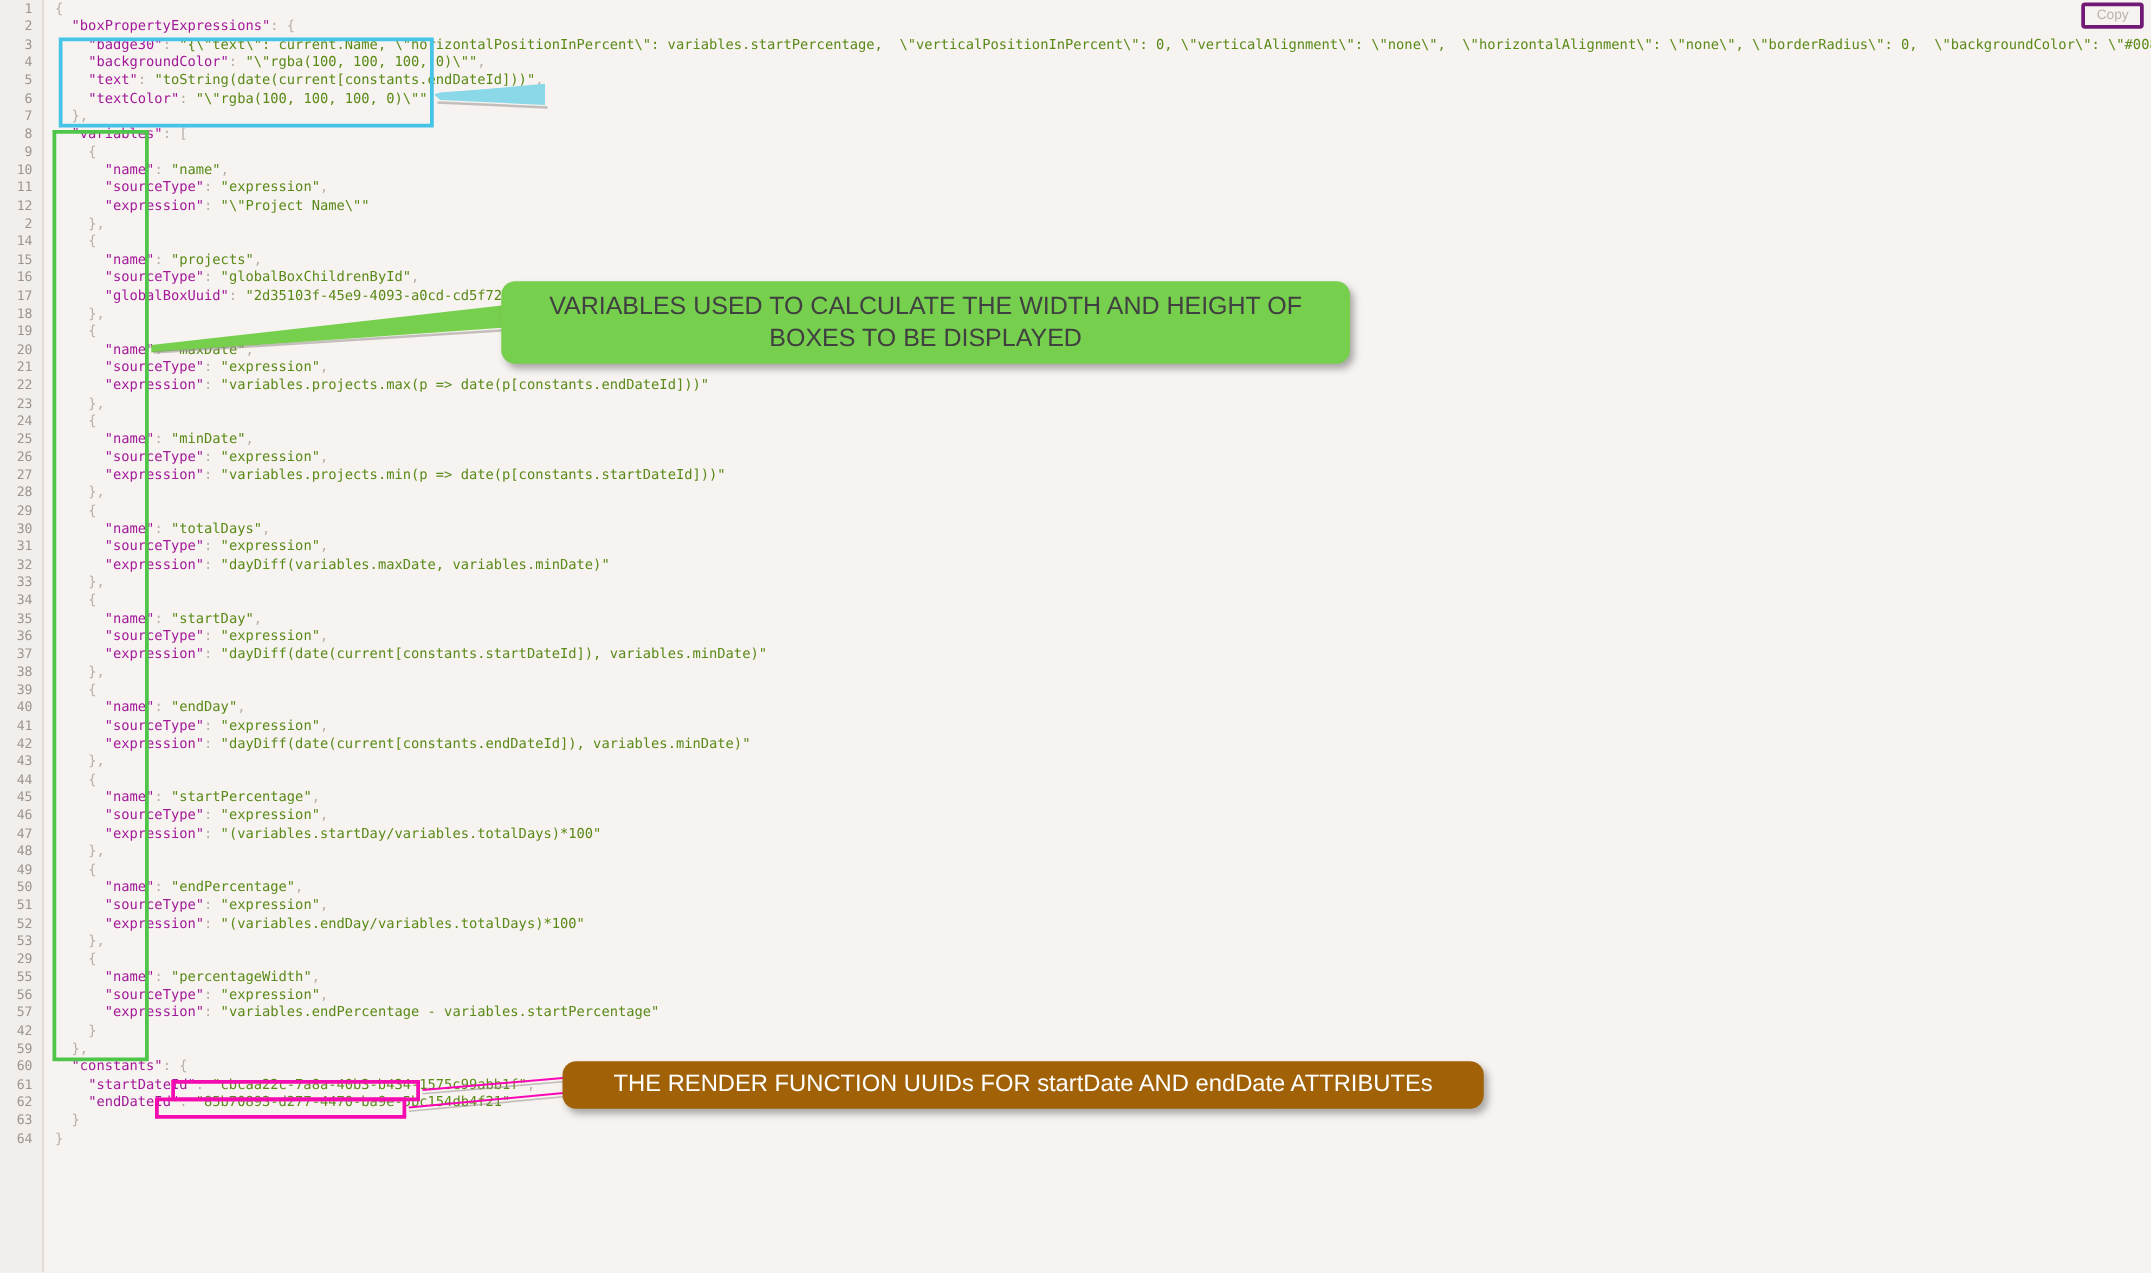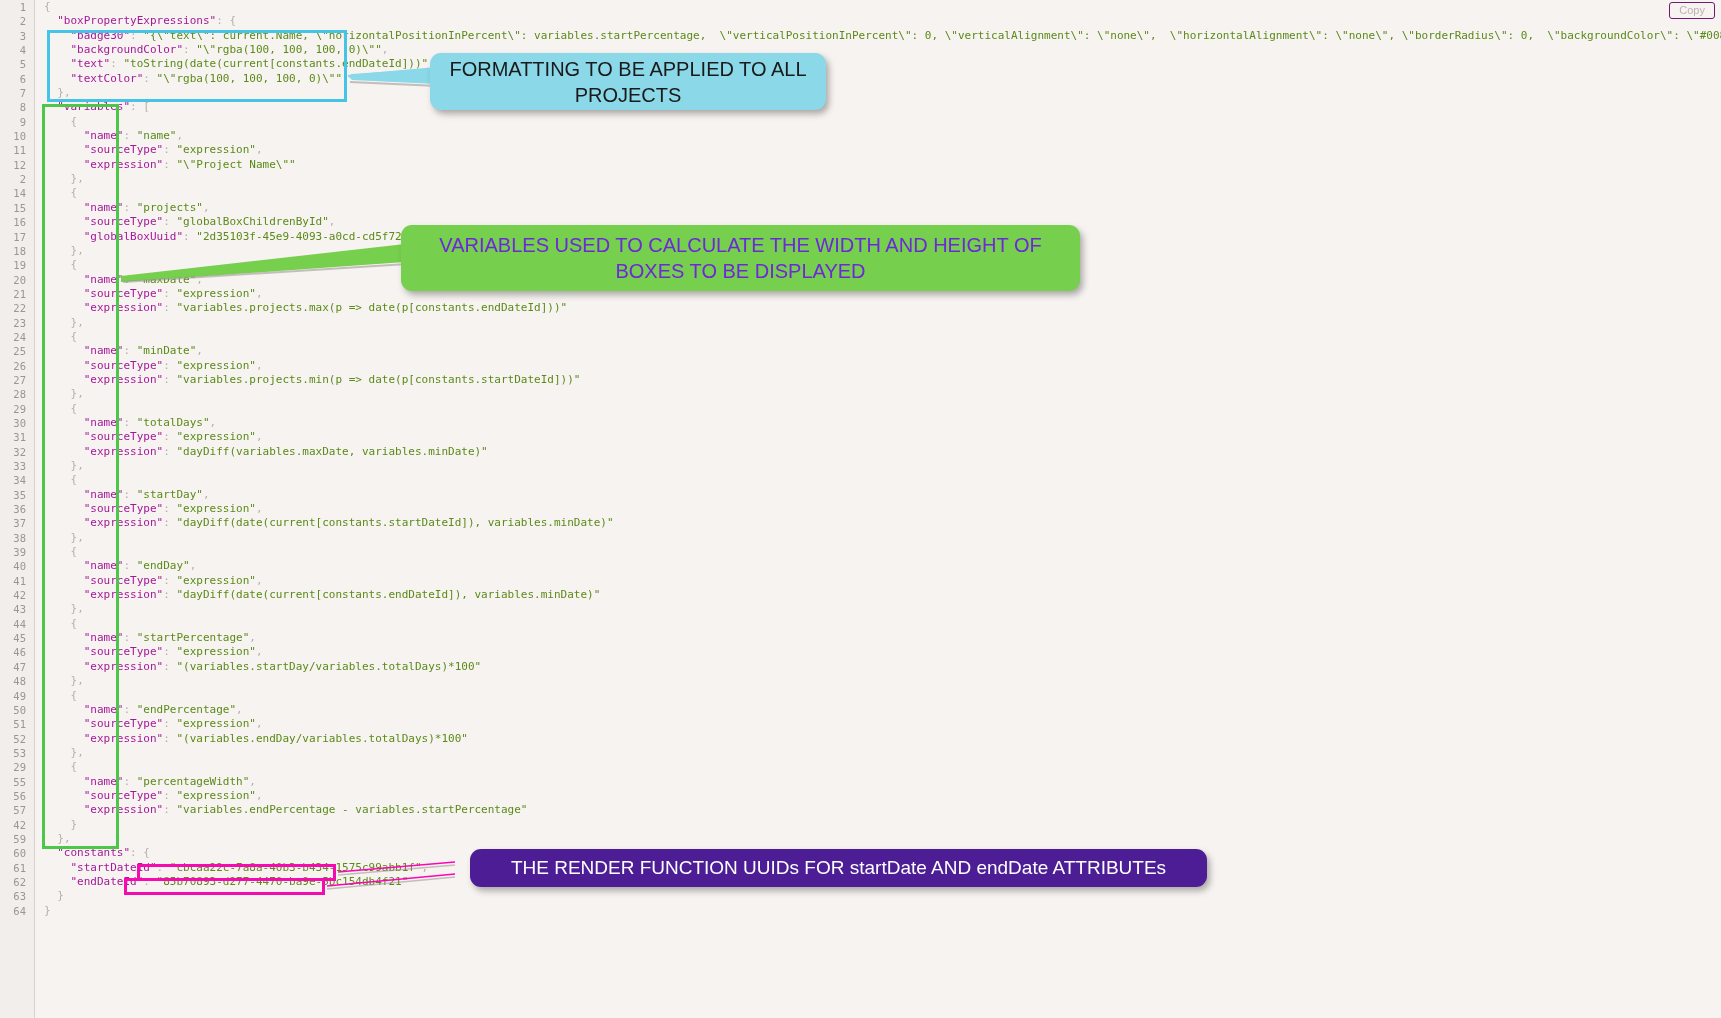--- a/index.html
+++ b/index.html
@@ -64,21 +64,21 @@
   .t-plain { color: #4a4a4a; }
 
   
   #copy-button {
     position: absolute;
     right: 6px;
     top: 2px;
     font-family: "Liberation Sans", sans-serif;
     font-size: 11px;
     color: #b9b4af;
-    border: 1px solid #701a75;
+    border: 3px solid #701a75;
     border-radius: 3px;
     padding: 1px 9px 2px 9px;
     background: #f7f3f0;
     cursor: pointer;
     user-select: none;
   }
 
   
   .hl-box {
     position: absolute;
@@ -127,29 +127,29 @@
     background: #8ad8e8;
     color: #1a1a1a;
     font-size: 20px;
     line-height: 26px;
     padding: 0 14px;
   }
   #callout-variables {
     left: 401px; top: 225px;
     width: 679px; height: 66px;
     background: #77cf4e;
-    color: #6d28d9;
+    color: #404040;
     font-size: 20px;
     line-height: 26px;
     padding: 0 16px;
   }
   #callout-uuids {
-    left: 470px; top: 849px;
+    left: 450px; top: 849px;
     width: 737px; height: 38px;
-    background: #4c1d95;
+    background: #a16207;
     color: #ffffff;
     font-size: 19px;
     line-height: 24px;
     padding: 0 14px;
   }
 </style>
 </head>
 <body>
 
 <div id="code-viewer">
@@ -238,19 +238,18 @@
     <path d="M327 886 L455 874" stroke="#fb06b6" stroke-width="1.6" fill="none"></path>
     <path d="M338 875 L455 865" stroke="#8f8a86" stroke-width="1.4" fill="none" opacity="0.5"></path>
     <path d="M327 889 L455 877" stroke="#8f8a86" stroke-width="1.4" fill="none" opacity="0.5"></path>
   </svg>
 
   <div class="hl-box" id="hl-formatting"></div>
   <div class="hl-box" id="hl-variables"></div>
   <div class="hl-box" id="hl-startdateid"></div>
   <div class="hl-box" id="hl-enddateid"></div>
 
-  <div class="callout" id="callout-formatting">FORMATTING TO BE APPLIED TO ALL PROJECTS</div>
 
   <div class="callout" id="callout-variables">VARIABLES USED TO CALCULATE THE WIDTH AND HEIGHT OF BOXES TO BE DISPLAYED</div>
 
   <div class="callout" id="callout-uuids">THE RENDER FUNCTION UUIDs FOR startDate AND endDate ATTRIBUTEs</div>
 
 </div>
 
 </body></html>

